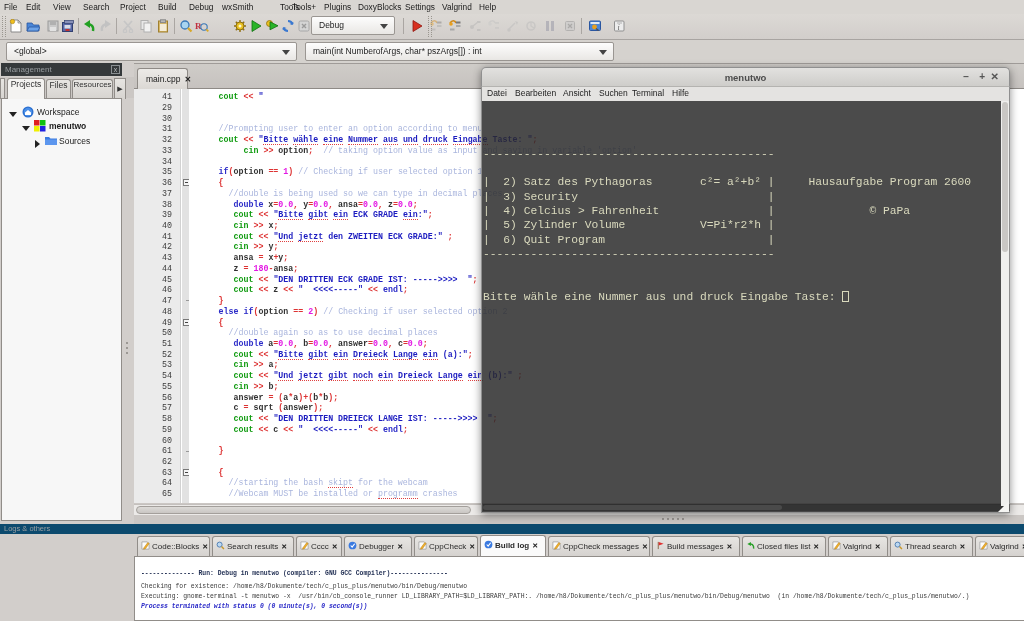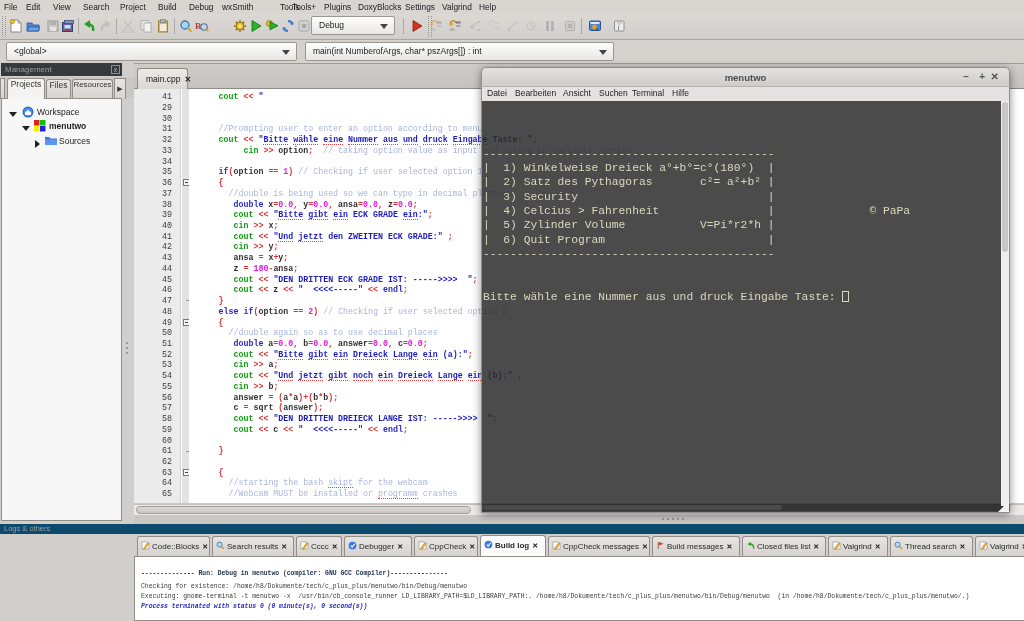--- a/index.html
+++ b/index.html
@@ -460,27 +460,27 @@
  <div id="tmenu">
   <span style="left:5px">Datei</span>
       <span style="left:33px">Bearbeiten</span>
       <span style="left:81px">Ansicht</span>
   <span style="left:117px">Suchen</span>
       <span style="left:150px">Terminal</span>
       <span style="left:190px">Hilfe</span>
  </div>
  <div id="tbody">
   <div class="trow" style="top:45.54px">-------------------------------------------</div>
-<div class="trow" style="top:59.92px">|  1) Winkelweise Dreieck a°+b°=c°(180°)  |</div>
 <div class="trow" style="top:74.30px">|  2) Satz des Pythagoras       c²= a²+b² |</div>
 <div class="trow" style="top:88.68px">|  3) Security                            |</div>
 <div class="trow" style="top:103.06px">|  4) Celcius &gt; Fahrenheit                |</div>
 <div class="trow" style="top:117.44px">|  5) Zylinder Volume           V=Pi*r2*h |</div>
 <div class="trow" style="top:131.82px">|  6) Quit Program                        |</div>
 <div class="trow" style="top:146.20px">-------------------------------------------</div>
+<div class="trow" style="top:74.30px">                                                Hausaufgabe Program 2600</div>
 <div class="trow" style="top:103.06px">                                                         © PaPa</div>
 <div class="trow" style="top:189.34px">Bitte wähle eine Nummer aus und druck Eingabe Taste: <span class="cur"></span></div>
   <div id="tscrollh">
         <div class="h"></div>
       </div>
  </div>
  <div id="tscrollv">
       <div class="h"></div>
     </div>
  <div style="position:absolute;right:1px;bottom:1px;width:0;height:0;border-left:11px solid transparent;border-bottom:11px solid #f4f4f2"></div>

